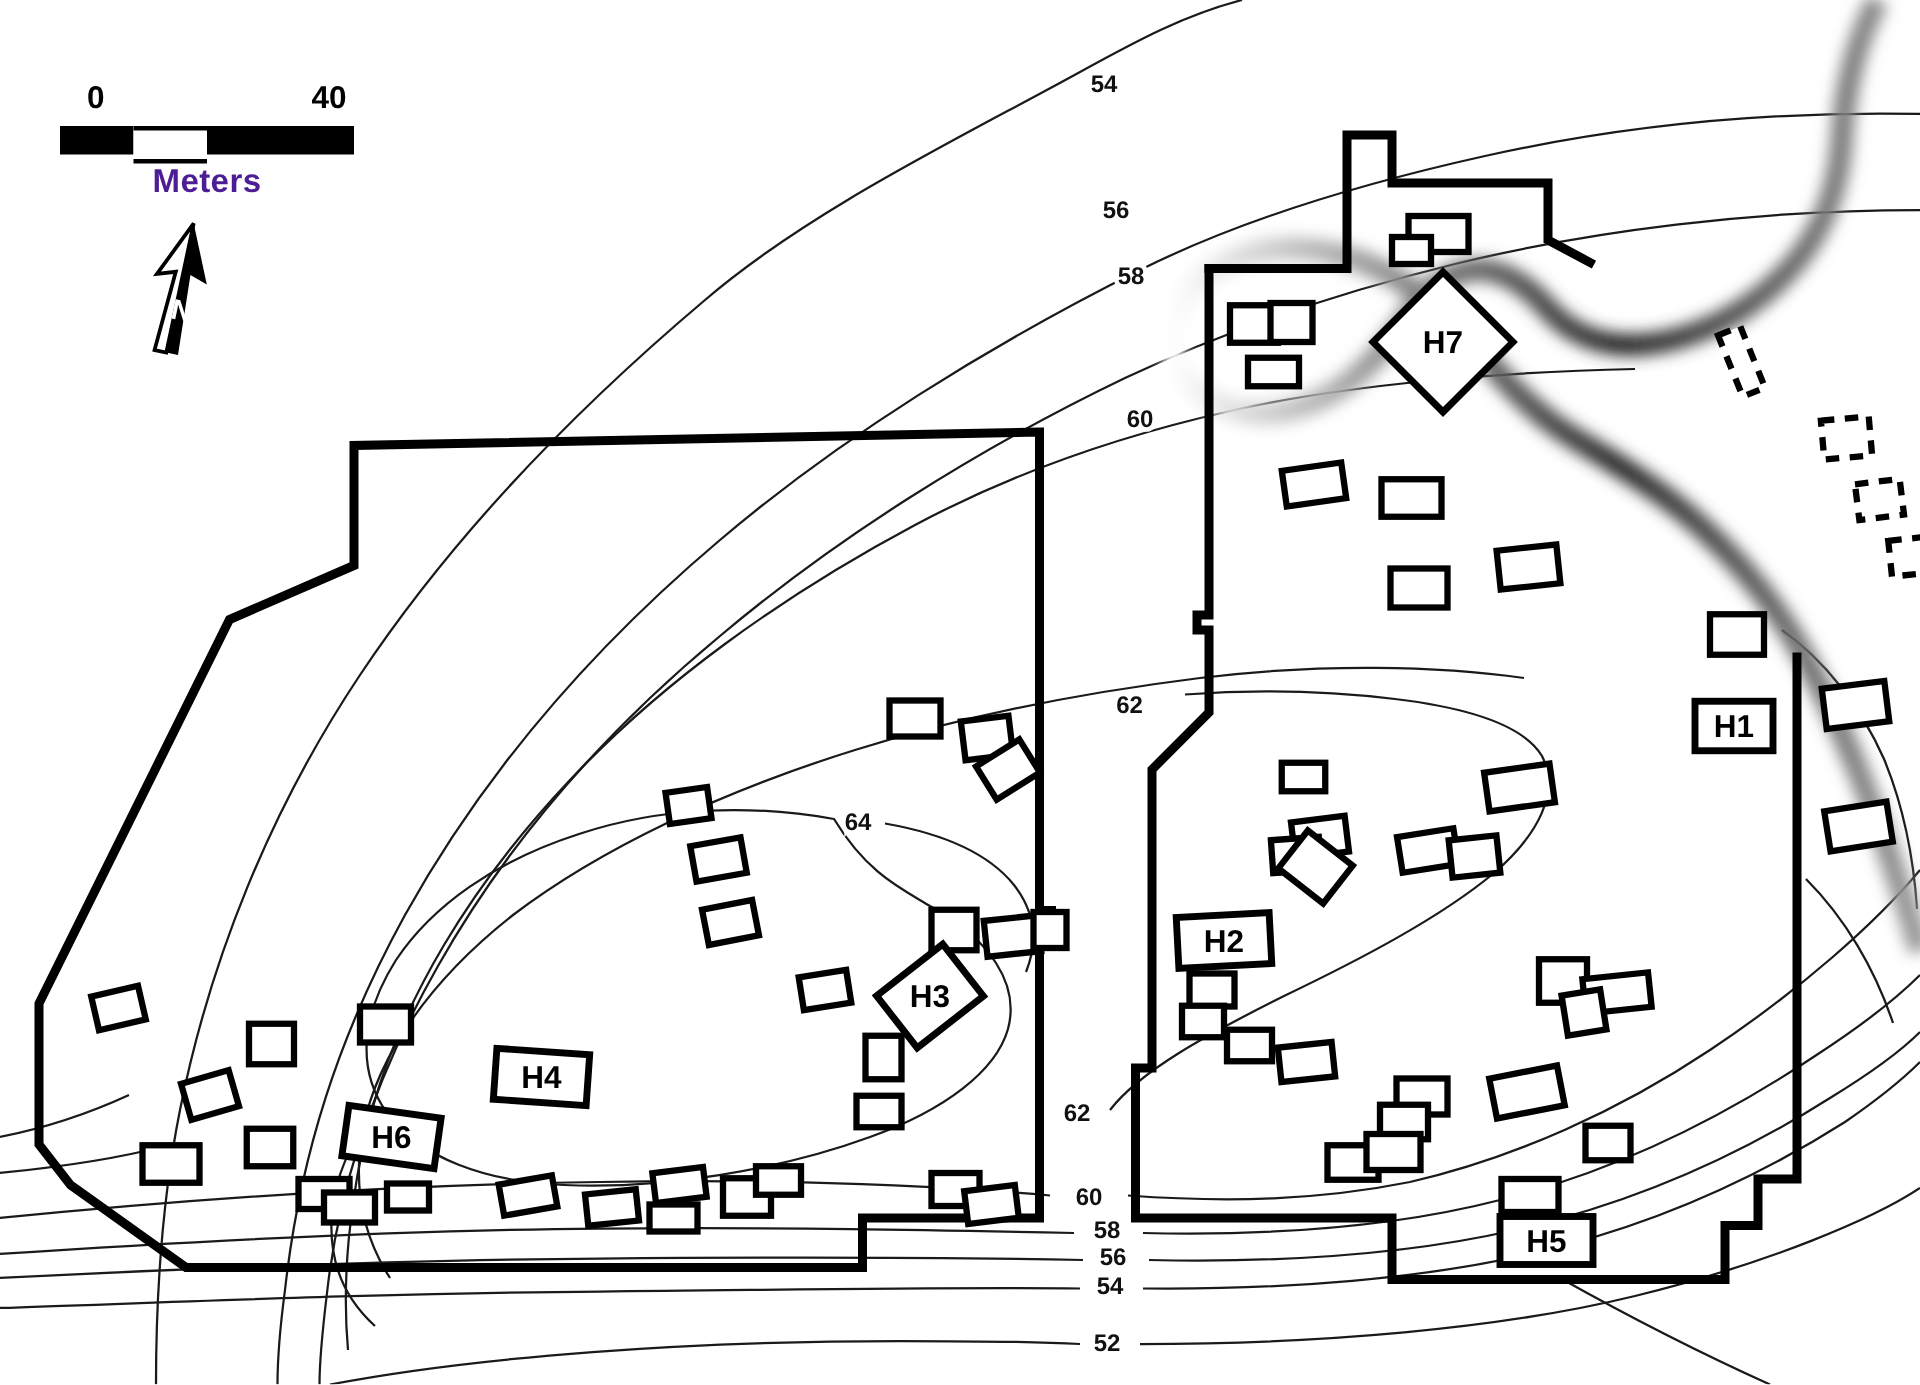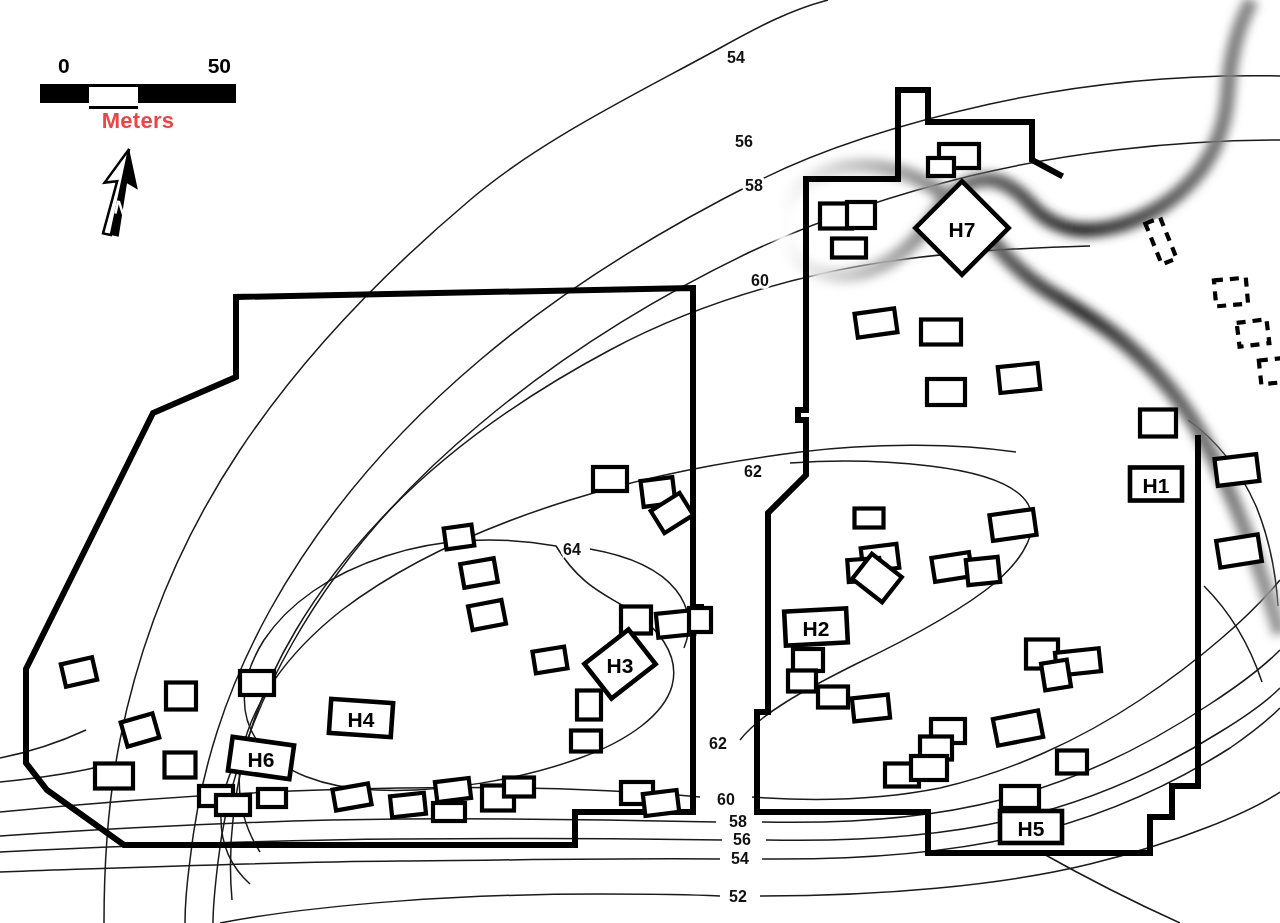--- a/index.html
+++ b/index.html
@@ -27,21 +27,21 @@
     position:absolute;top:0;font-size:21px;font-weight:700;color:#000;
     font-family:"Liberation Sans", sans-serif;line-height:22px;
   }
   #scale-ticks .tick-left{left:18px;}
   #scale-ticks .tick-right{right:5px;}
   #scale-segments{display:flex;height:19px;border:0;margin-top:7px;}
   #scale-segments .seg{height:19px;}
   #scale-segments .seg.dark{background:#000;}
   #scale-segments .seg.light{background:#fff;border-top:3px solid #000;border-bottom:3px solid #000;}
   #scale-units{
-    text-align:center;font-size:22px;font-weight:700;color:#ef4444;margin-top:5px;
+    text-align:center;font-size:22px;font-weight:700;color:#4c1d95;margin-top:5px;
     font-family:"Liberation Sans", sans-serif;letter-spacing:0.3px;
   }
 
   
   #north-arrow{position:absolute;left:85px;top:142px;width:70px;height:100px;}
   #north-arrow svg{width:70px;height:100px;display:block;}
 </style>
 </head>
 <body>
 
@@ -252,21 +252,21 @@
         <text x="740" y="858" class="contour-label" text-anchor="middle" dominant-baseline="central">54</text>
         <text x="738" y="896" class="contour-label" text-anchor="middle" dominant-baseline="central" stroke="#ffffff" stroke-width="6">52</text>
         <text x="738" y="896" class="contour-label" text-anchor="middle" dominant-baseline="central">52</text>
       </g>
 
   </svg>
 
   <div id="scale-bar">
     <div id="scale-ticks">
       <span class="tick-label tick-left">0</span>
-      <span class="tick-label tick-right">50</span>
+      <span class="tick-label tick-right">40</span>
     </div>
     <div id="scale-segments">
       <div class="seg dark" style="flex:1"></div>
       <div class="seg light" style="flex:1"></div>
       <div class="seg dark" style="flex:2"></div>
     </div>
     <div id="scale-units">Meters</div>
   </div>
 
   <div id="north-arrow">

